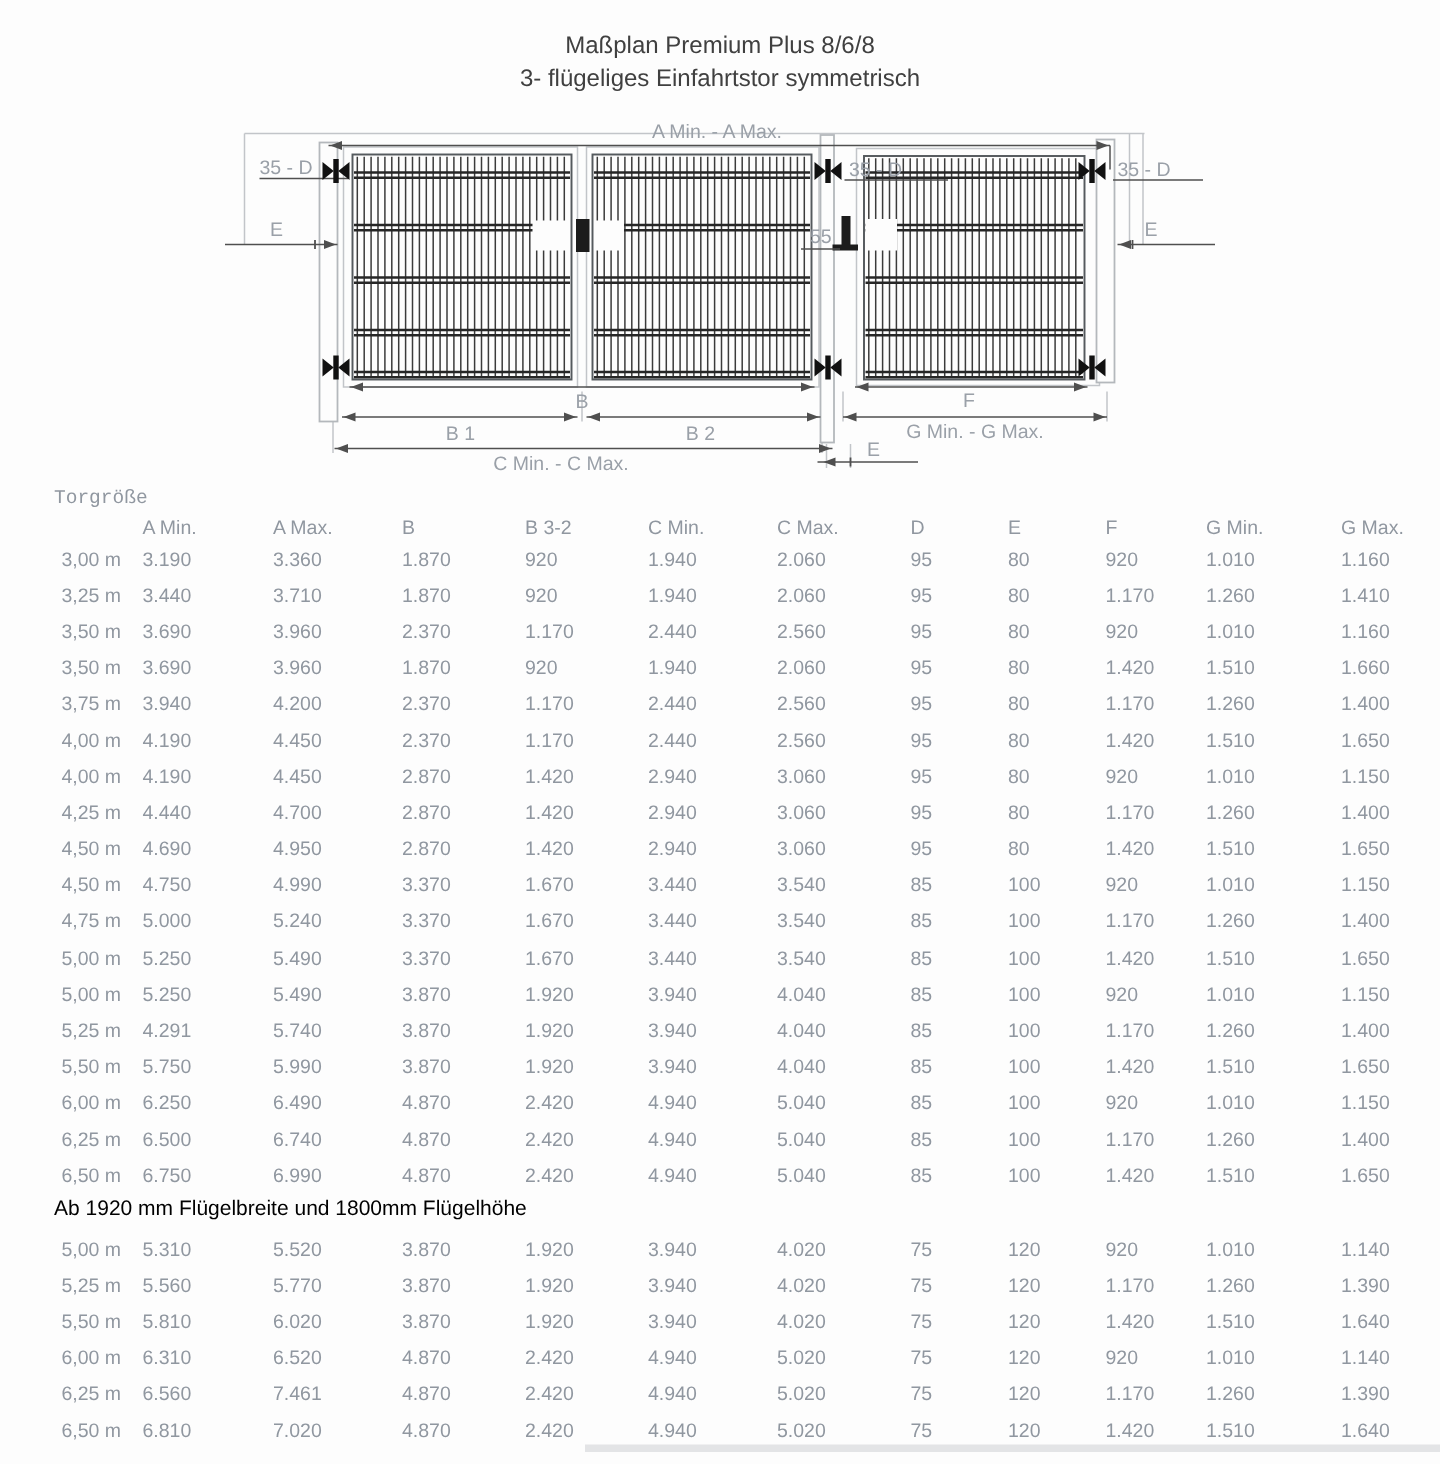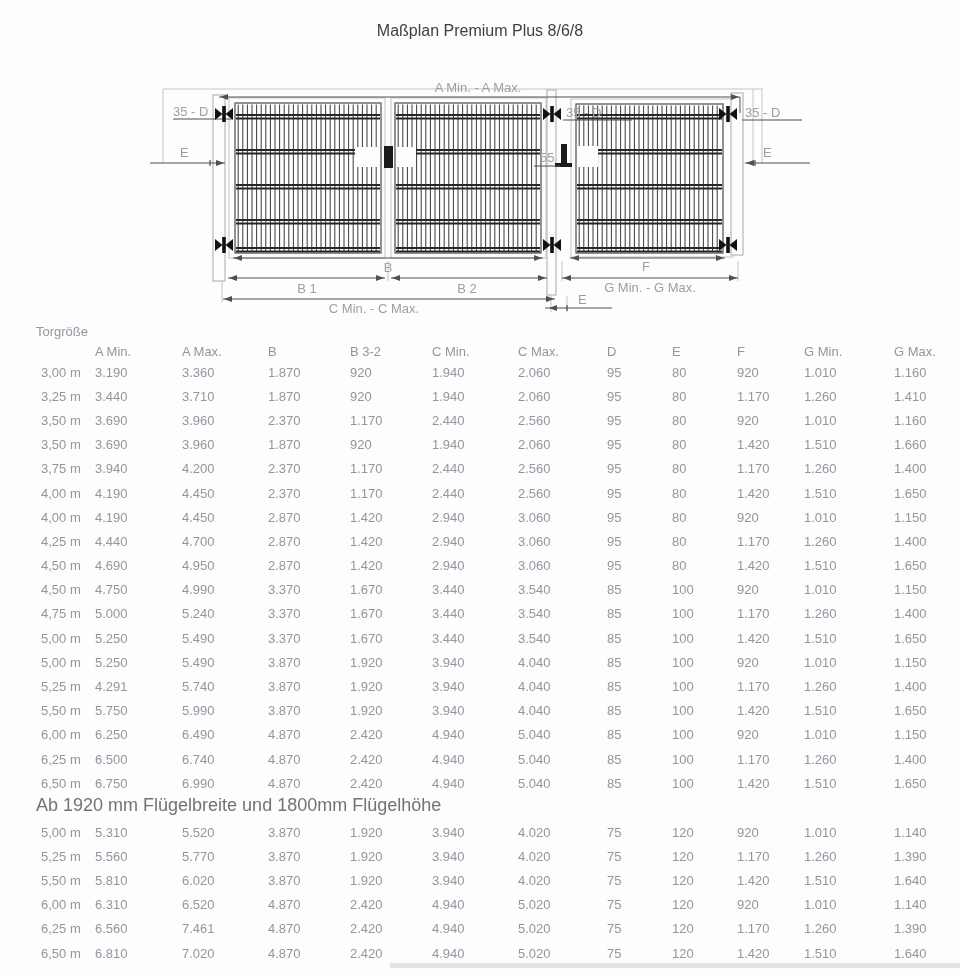--- a/index.html
+++ b/index.html
@@ -11,28 +11,29 @@
   }
   .title-block{position:absolute;top:20px;left:0;width:960px;text-align:center;
     font-size:16px;line-height:22px;color:#404040;}
   svg{position:absolute;top:0;left:0;}
   svg text{font-family:"Liberation Sans", sans-serif;font-size:13px;fill:#9aa0a8;}
   .tbl{position:absolute;left:36px;width:924px;font-size:13px;color:#9097a0;}
   .grid{display:grid;grid-template-columns:59px 87px 86px 82px 82px 86px 89px 65px 65px 67px 90px auto;align-items:center;}
   .trow{height:24.2px;}
   .hrow{height:18px;}
   .size{padding-left:5px;}
-  .note{position:absolute;left:36px;top:795px;height:20px;line-height:20px;font-size:18px;color:#737373;}
+  .note{position:absolute;left:36px;top:795px;height:20px;line-height:20px;font-size:14px;color:#000000;}
   .bottom-strip{position:absolute;left:390px;top:963px;width:570px;height:5px;background:#e3e4e6;}
 </style>
 </head>
 <body>
 
 <div class="title-block">
   <div>Maßplan Premium Plus 8/6/8</div>
+  <div>3- flügeliges Einfahrtstor symmetrisch</div>
 </div>
 
 <svg id="drawing" width="960" height="330" viewBox="0 0 960 330">
 
   <g id="g-light" stroke="#c2c5c9" stroke-width="1" fill="none">
     <line x1="163" y1="89" x2="763" y2="89"></line>
     <line x1="163" y1="89" x2="163" y2="163"></line>
     <line x1="753" y1="89" x2="753" y2="163"></line>
     <line x1="762" y1="89" x2="762" y2="163"></line>
     <rect x="229" y="98" width="156" height="160"></rect>
@@ -285,21 +286,21 @@
     <text x="388" y="272" text-anchor="middle">B</text>
     <text x="307" y="293" text-anchor="middle">B 1</text>
     <text x="467" y="293" text-anchor="middle">B 2</text>
     <text x="374" y="313" text-anchor="middle" font-size="14">C Min. - C Max.</text>
     <text x="646" y="271" text-anchor="middle">F</text>
     <text x="650" y="292" text-anchor="middle">G Min. - G Max.</text>
     <text x="578" y="304">E</text>
   </g>
 </svg>
 
-<div class="tbl grid hrow" style="top:322px;">
+<div class="tbl grid hrow" style="top:322px;font-family:Liberation Mono, monospace;">
   <span style="grid-column:1;">Torgröße</span>
 </div>
 <div class="tbl grid hrow" style="top:342px;" id="thead2">
   <span></span>
 <span>A Min.</span>
     <span>A Max.</span>
     <span>B</span>
     <span>B 3-2</span>
     <span>C Min.</span>
     <span>C Max.</span>

